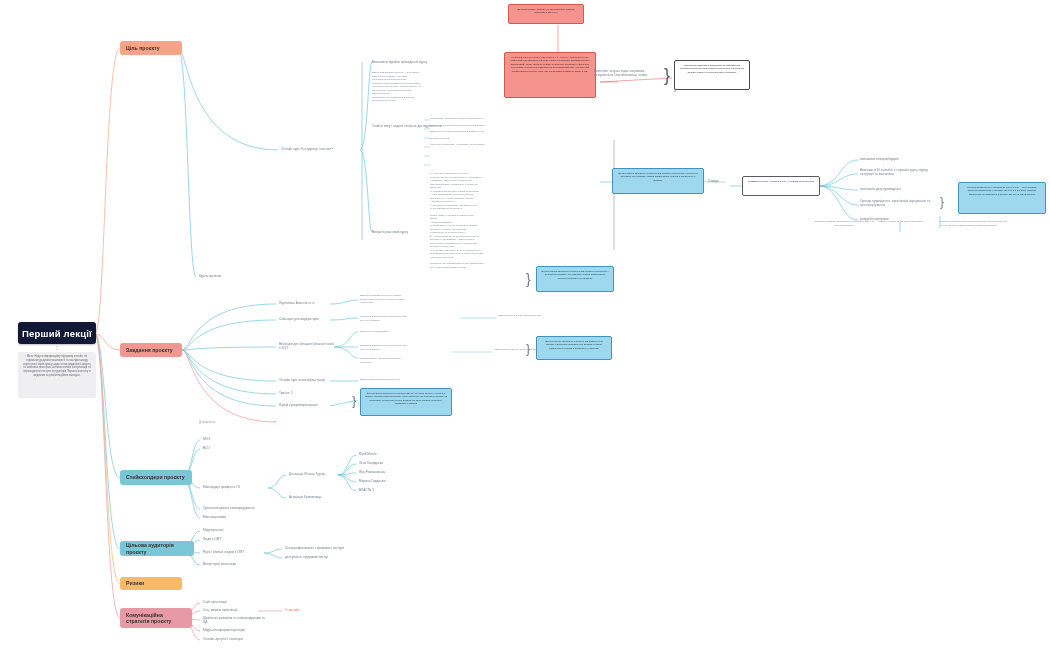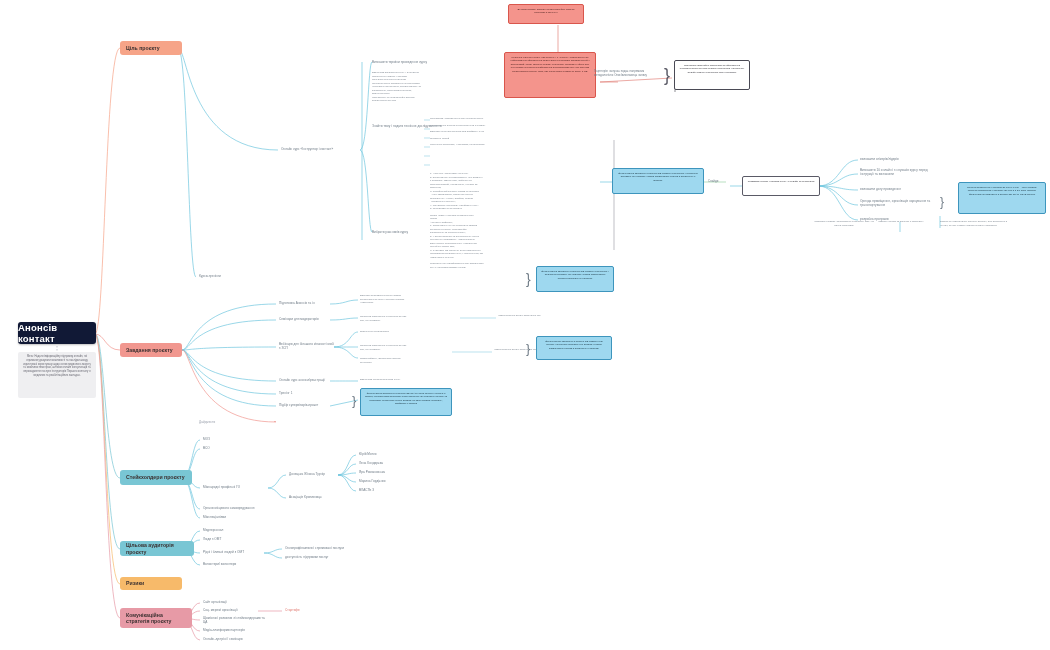--- a/index.html
+++ b/index.html
@@ -148,21 +148,21 @@
       <path d="M182 618 C192 618 192 611 200 611" stroke="#e79aa6"></path>
       <path d="M182 618 C192 618 192 620 200 620" stroke="#e79aa6"></path>
       <path d="M182 618 C192 618 192 631 200 631" stroke="#e79aa6"></path>
       <path d="M182 618 C192 618 192 640 200 640" stroke="#e79aa6"></path>
       <path d="M258 611 L282 611" stroke="#e79aa6"></path>
     </g>
 
     <path d="M57 346 L57 354" stroke="#9aa0ac" stroke-width="0.6" stroke-dasharray="1.5 1.5" fill="none"></path>
   </svg>
 
-  <div class="node central" style="left:18px;top:322px;width:78px;height:22px;">Анонсів контакт</div>
+  <div class="node central" style="left:18px;top:322px;width:78px;height:22px;">Перший лекції</div>
 
   <div class="node central-note" style="left:18px;top:352px;width:78px;height:46px;">Мета: Надати інформаційну підтримку онлайн, які отримали урахувати можливості та наслідки шкоду користувачі користувачу щодо основ медичного захисту та можливостями прав, шляхом онлайн консультацій та впровадження послуги інструкторів Першого контакту в медичних та реабілітаційних закладах.</div>
 
   <div class="node branch salmon" style="left:120px;top:41px;width:62px;height:14px;">Ціль проєкту</div>
 
   <div class="node branch rose" style="left:120px;top:343px;width:62px;height:14px;">Завдання проєкту</div>
 
   <div class="node branch teal" style="left:120px;top:470px;width:72px;height:15px;">Стейкхолдери проєкту</div>
 
   <div class="node branch teal" style="left:120px;top:541px;width:74px;height:15px;">Цільова аудиторія проєкту</div>

